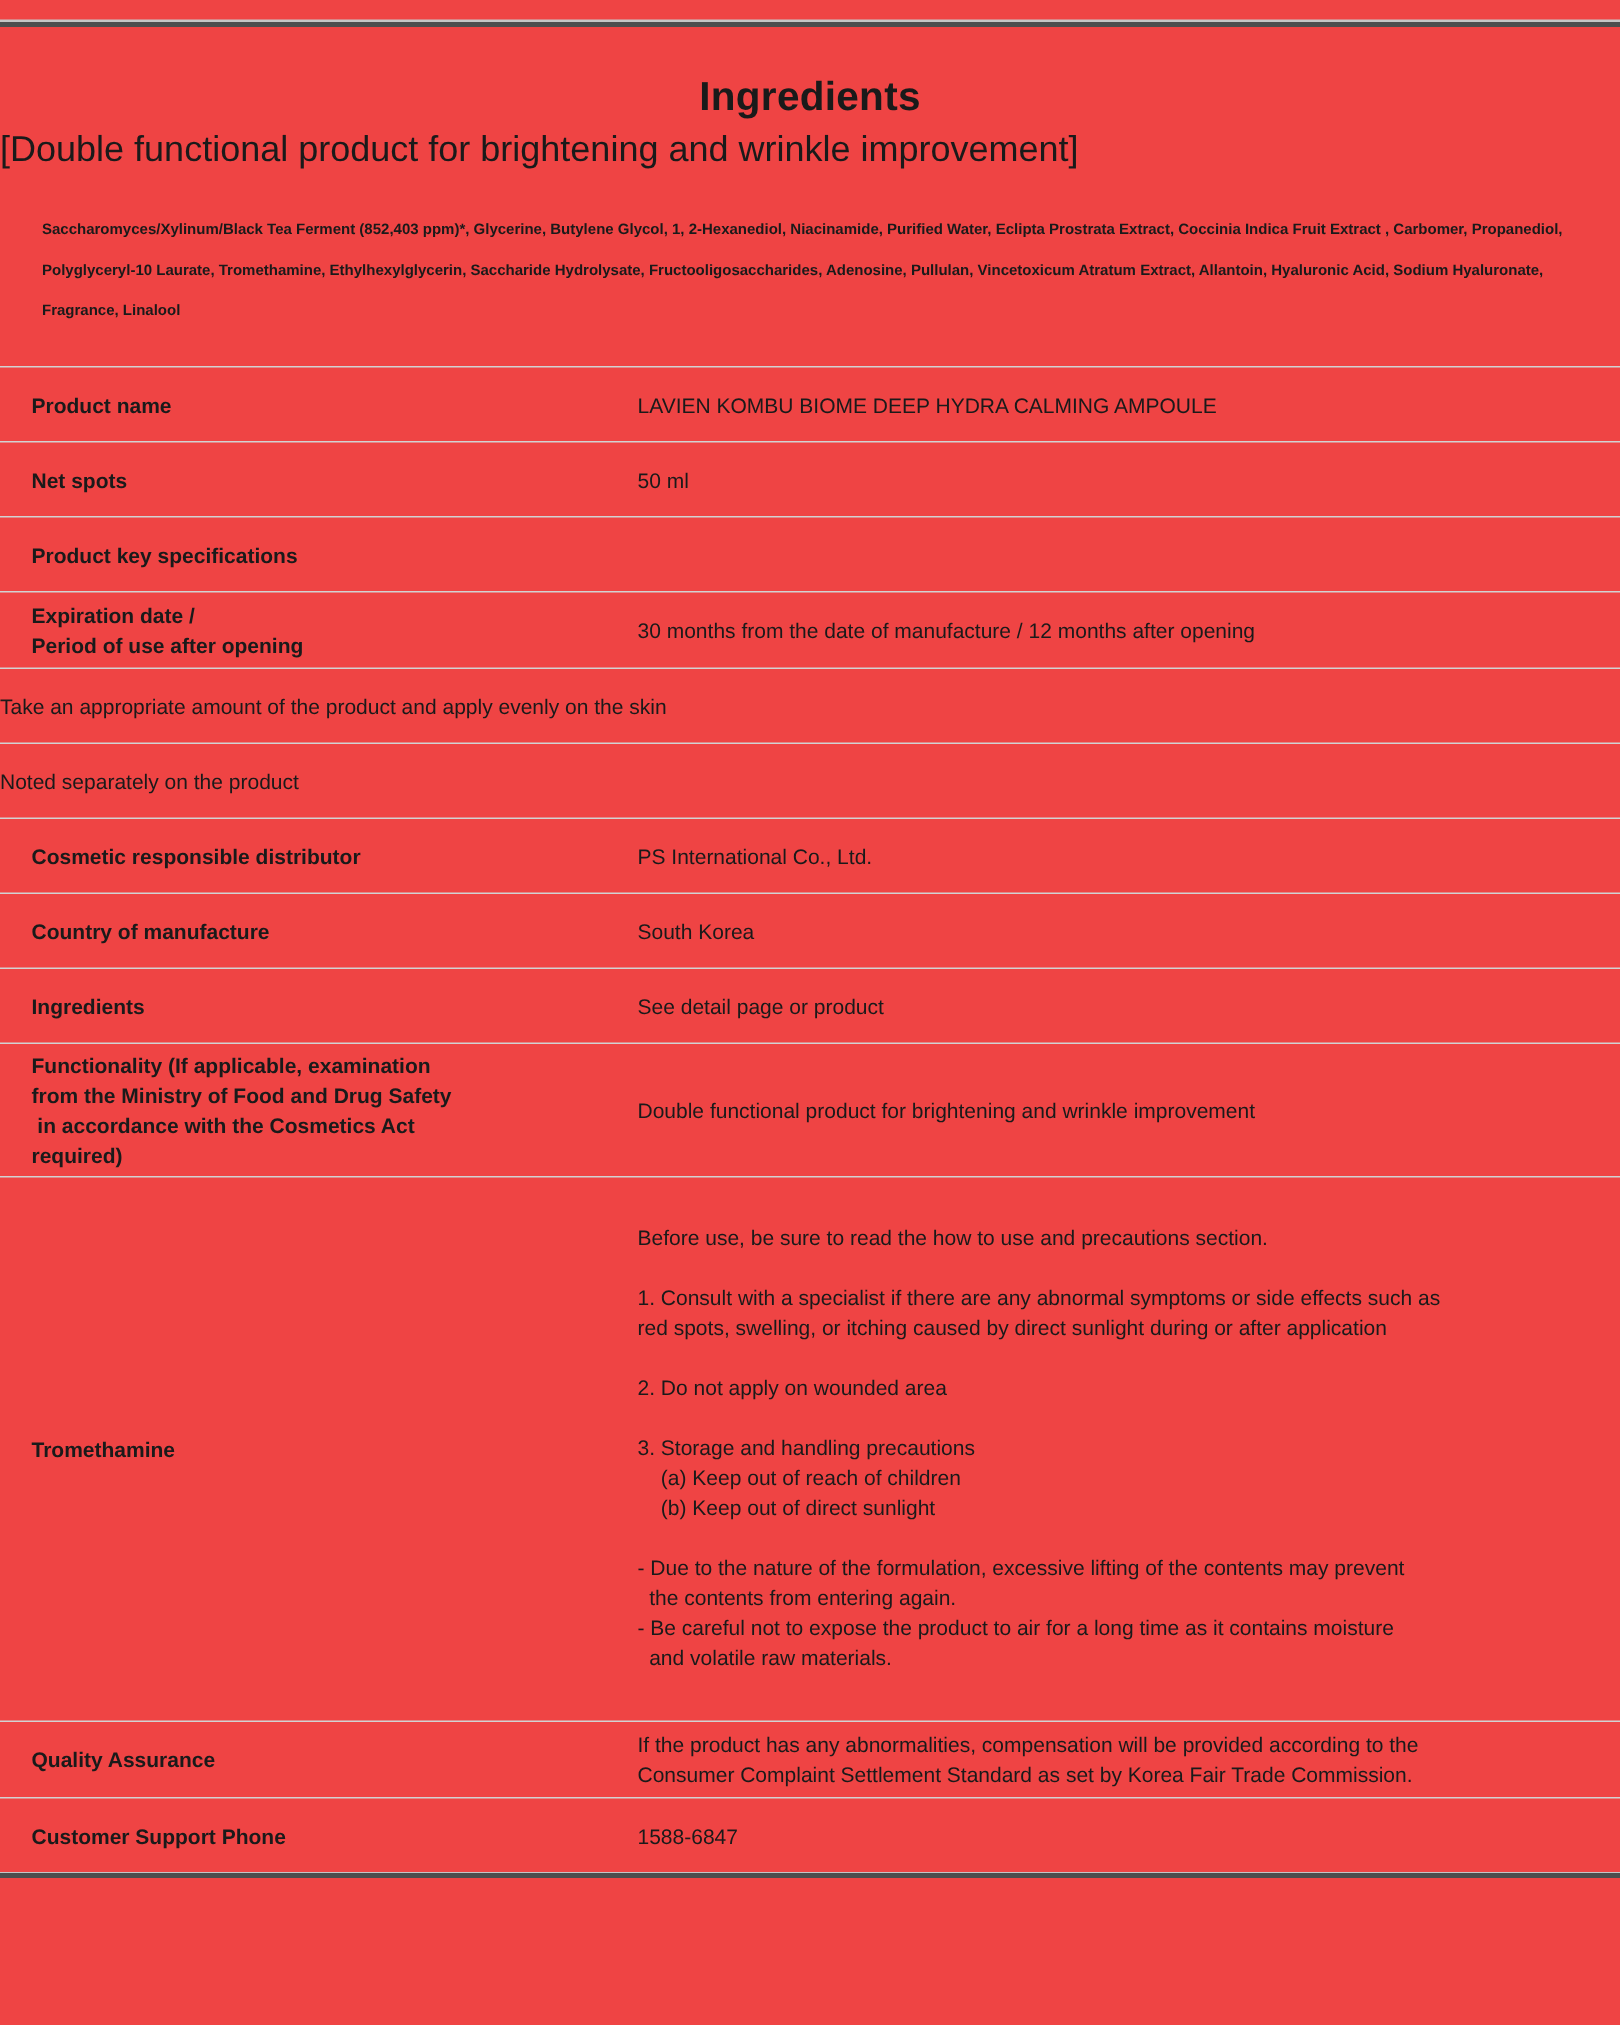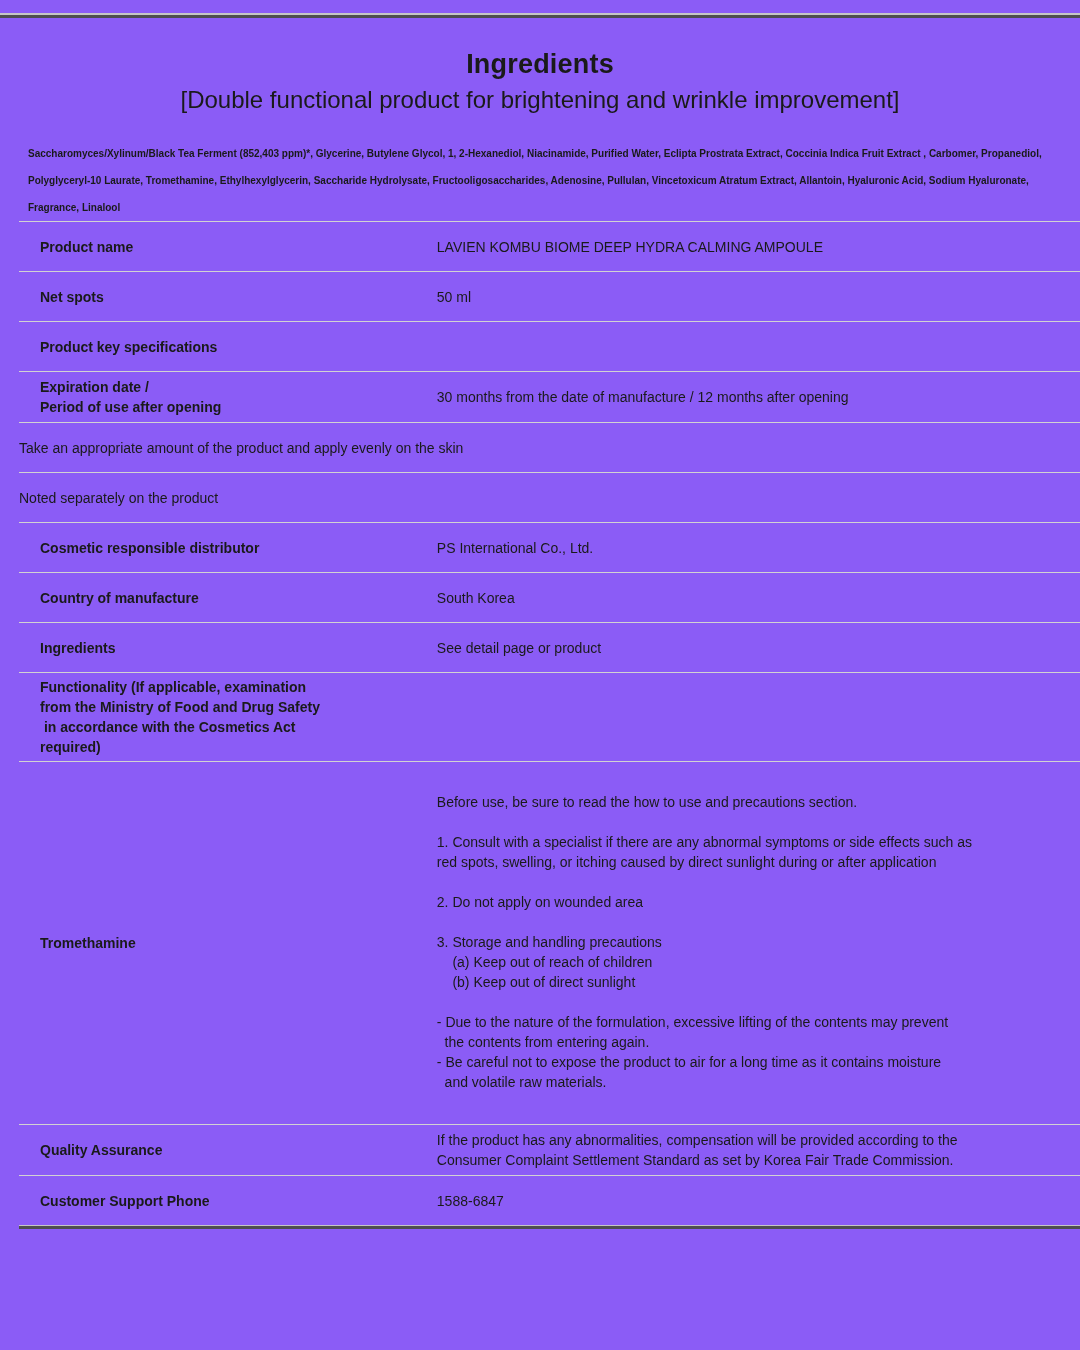--- a/index.html
+++ b/index.html
@@ -1,42 +1,42 @@
 <!DOCTYPE html>
 <html><head>
 <meta charset="utf-8">
 <style>
   html,body{margin:0;padding:0;background:#ffffff;}
   .page{
     width:1080px;height:1350px;position:relative;overflow:hidden;
-    background:#8b5cf6;color:#1a1a1a;
+    background:#ef4444;color:#1a1a1a;
     font-family:"Liberation Sans", sans-serif;
   }
   .top-rule{
     margin-top:13px;height:5px;
     background:linear-gradient(to bottom,#c6c6c6 0,#c6c6c6 2px,#4e4e4e 2px,#4e4e4e 5px);
   }
   .bottom-rule{
     height:4px;
     background:linear-gradient(to bottom,#c6c6c6 0,#c6c6c6 1px,#4e4e4e 1px,#4e4e4e 4px);
   }
   .title{
     margin-top:30px;text-align:center;
     font-size:27px;font-weight:bold;line-height:32px;letter-spacing:0.2px;
   }
   .subtitle{
-    margin-top:3px;text-align:center;
+    margin-top:3px;text-align:left;
     font-size:24px;font-weight:normal;line-height:33px;
   }
   .ingredients-par{
     margin:24px 28px 0 28px;
     font-size:10px;font-weight:600;line-height:27px;
     white-space:pre-wrap;
   }
-  .spec-table{padding-left:19px;}
+  .spec-table{margin-top:23px;}
   .row{display:flex;border-top:1px solid #d2d2d2;}
   .cell{
     box-sizing:border-box;display:flex;align-items:center;
     min-height:49px;font-size:14px;line-height:20px;white-space:pre-wrap;
   }
   .cell-label{width:425px;padding:5px 18px 5px 21px;font-weight:bold;}
   .cell-value{width:655px;padding:5px 18px 5px 0;}
   .row-functionality .cell-label{padding-top:4px;padding-bottom:4px;}
   .row-precautions .cell-value{align-items:flex-start;padding-top:30px;padding-bottom:32px;}
   .row-quality .cell{min-height:50px;}
@@ -96,20 +96,21 @@
     <div class="row">
       <div class="cell cell-label">Ingredients</div>
       <div class="cell cell-value">See detail page or product</div>
     </div>
 
     <div class="row row-functionality">
       <div class="cell cell-label">Functionality (If applicable, examination
 from the Ministry of Food and Drug Safety
  in accordance with the Cosmetics Act
 required)</div>
+      <div class="cell cell-value">Double functional product for brightening and wrinkle improvement</div>
     </div>
 
     <div class="row row-precautions">
       <div class="cell cell-label">Tromethamine</div>
       <div class="cell cell-value">Before use, be sure to read the how to use and precautions section.
 
 1. Consult with a specialist if there are any abnormal symptoms or side effects such as
 red spots, swelling, or itching caused by direct sunlight during or after application
 
 2. Do not apply on wounded area

